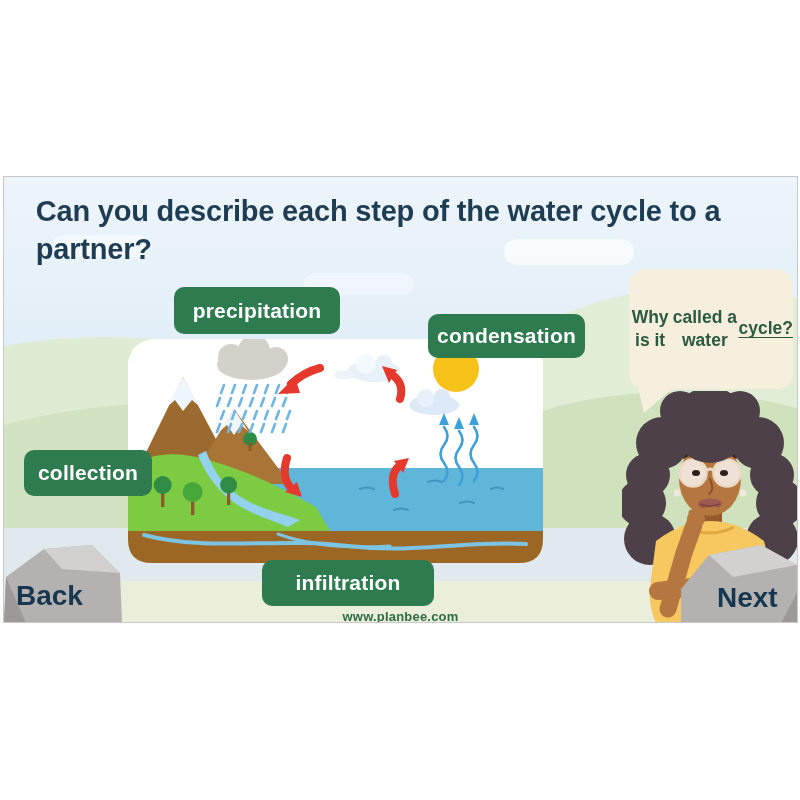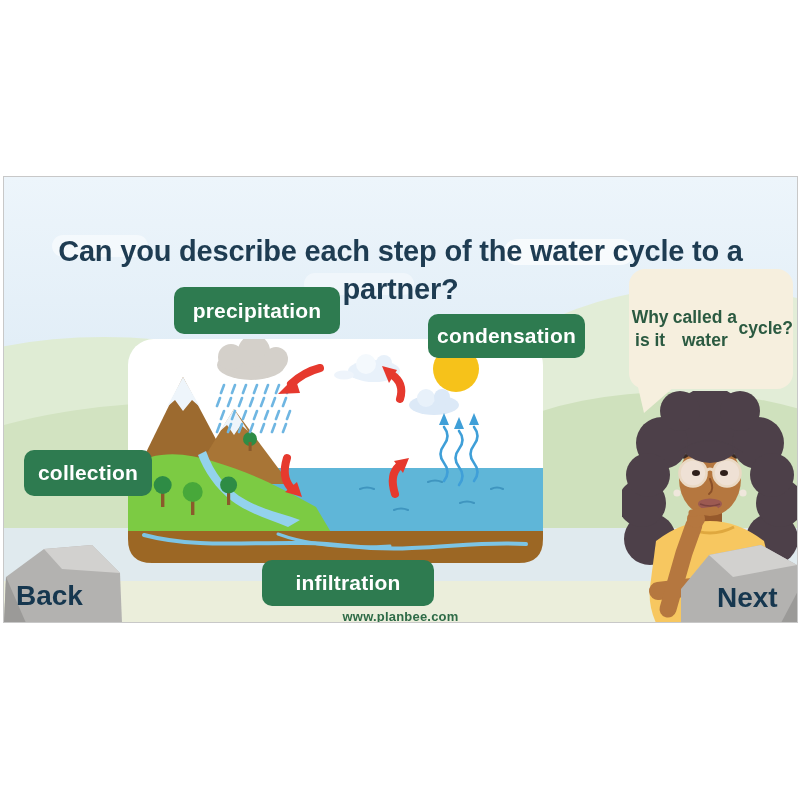--- a/index.html
+++ b/index.html
@@ -14,39 +14,39 @@
   .hill-left-far{left:-160px;top:160px;width:520px;height:240px;background:#dfecd4;}
   .hill-left-mid{left:-120px;top:225px;width:620px;height:220px;background:#d2e3c1;}
   .hill-right-mid{left:430px;top:215px;width:480px;height:230px;background:#cfe1bd;}
   .lake{position:absolute;left:0;top:351px;width:793px;height:60px;background:#e0eaee;}
   .shore{position:absolute;left:0;top:404px;width:793px;height:42px;background:#ebeedb;}
   .cloud{position:absolute;background:#ffffff;border-radius:999px;opacity:.65;}
   .cloud.c1{left:500px;top:62px;width:130px;height:26px;}
   .cloud.c2{left:48px;top:58px;width:96px;height:22px;opacity:.5;}
   .cloud.c3{left:300px;top:96px;width:110px;height:22px;opacity:.4;}
   
-  .title{position:absolute;left:4%;top:15px;width:92%;text-align:center;
-         color:#1e3c52;font-size:29px;line-height:1.32;font-weight:700;letter-spacing:-.2px;margin-top:40px;}
+  .title{position:absolute;left:4%;top:15px;width:92%;text-align:left;
+         color:#1e3c52;font-size:29px;line-height:1.32;font-weight:700;letter-spacing:-.2px;}
   
   .card{position:absolute;left:124px;top:162px;width:415px;height:224px;}
   
   .chip{position:absolute;background:#2e7b50;color:#fff;border-radius:10px;
         display:flex;align-items:center;justify-content:center;
         font-size:21px;font-weight:600;letter-spacing:.2px;}
   .chip.precipitation{left:170px;top:110px;width:166px;height:47px;}
   .chip.condensation{left:424px;top:137px;width:157px;height:44px;}
   .chip.collection{left:20px;top:273px;width:128px;height:46px;}
   .chip.evaporation{left:438px;top:306px;width:158px;height:45px;}
   .chip.infiltration{left:258px;top:383px;width:172px;height:46px;}
   
   .bubble{position:absolute;left:625px;top:92px;width:164px;height:120px;
           background:#f6efde;border-radius:16px;color:#2b5a41;
           display:flex;align-items:center;justify-content:center;
           font-size:17.5px;font-weight:700;line-height:1.32;text-align:center;}
-  .bubble .u{text-underline-offset:3px;}
+  .bubble .u{text-decoration:underline;text-underline-offset:3px;}
   .bubble-tail{position:absolute;left:634px;top:210px;width:36px;height:26px;}
   
   .character{position:absolute;left:618px;top:214px;width:178px;height:232px;}
   .rock{position:absolute;width:120px;height:80px;cursor:pointer;}
   .rock.back{left:0px;top:366px;}
   .rock.next{left:677px;top:366px;}
   .rock text{font-family:"Liberation Sans",sans-serif;font-size:28px;font-weight:700;fill:#16374f;}
   .footer{position:absolute;left:0;top:432px;width:100%;text-align:center;
           font-size:13px;font-weight:700;color:#2e6b47;letter-spacing:.2px;}
 </style>

